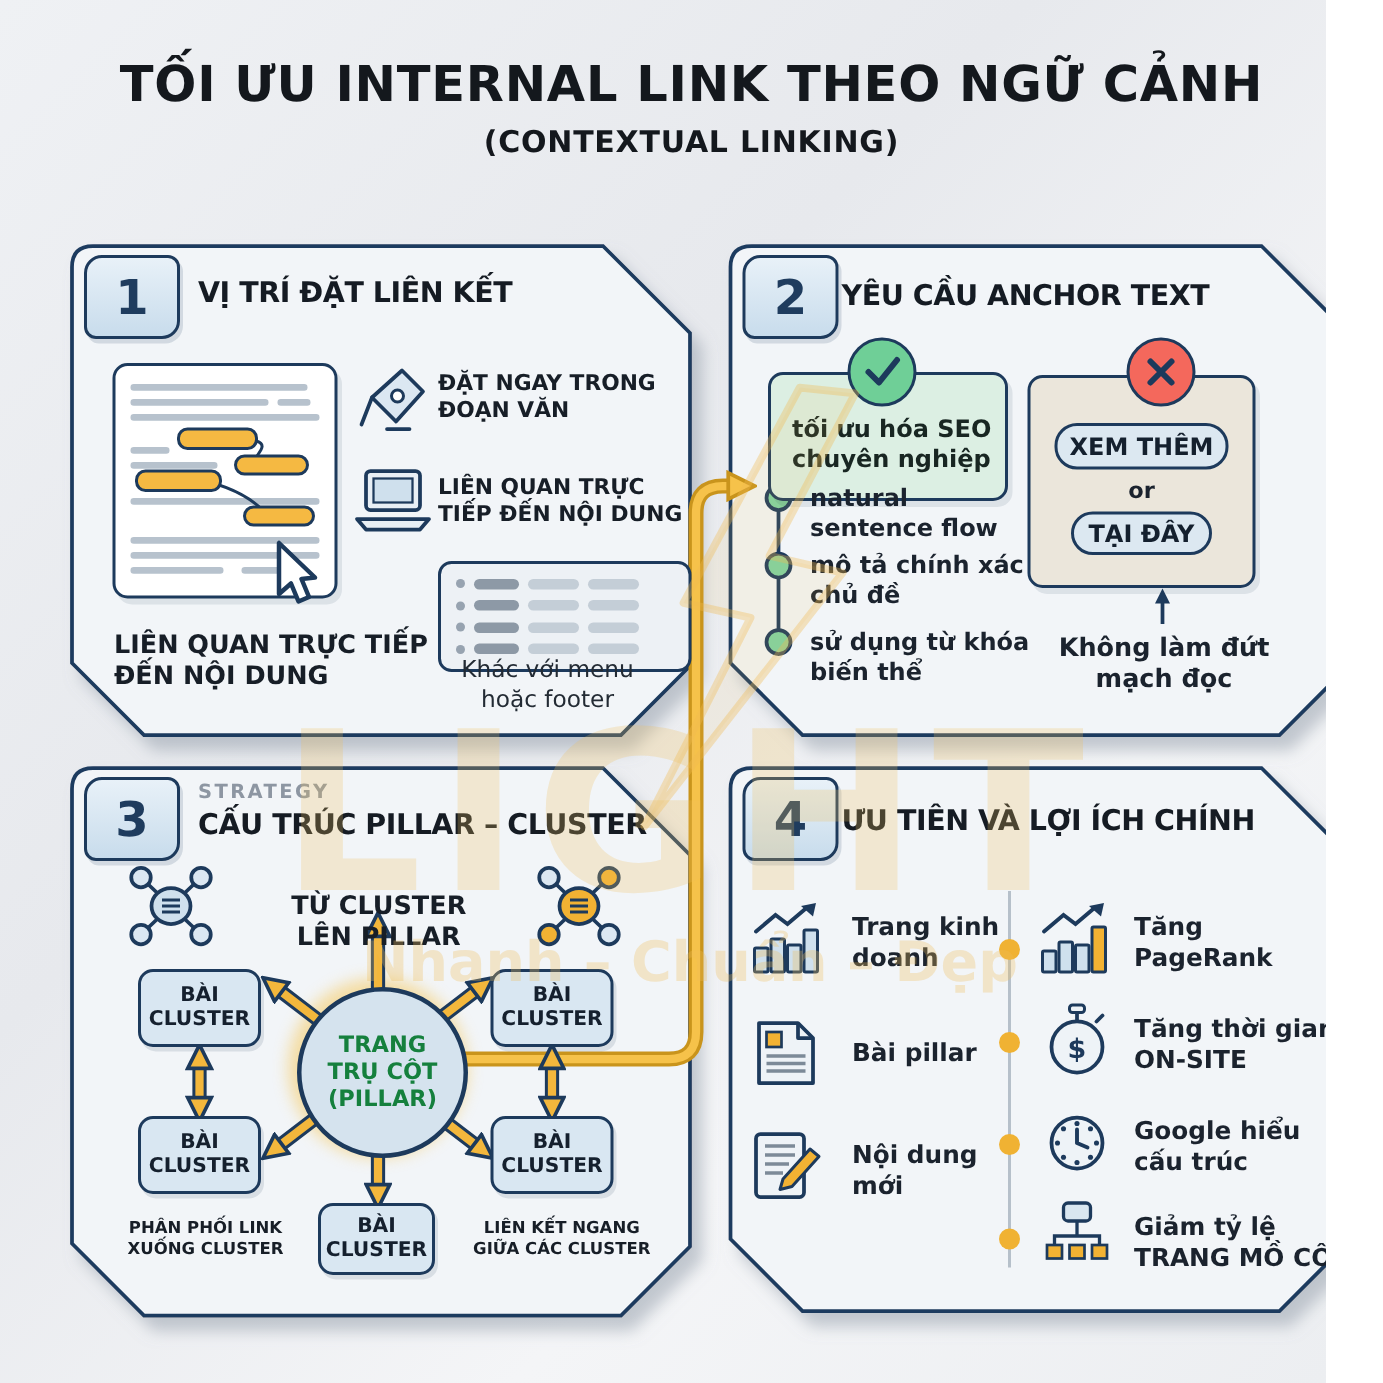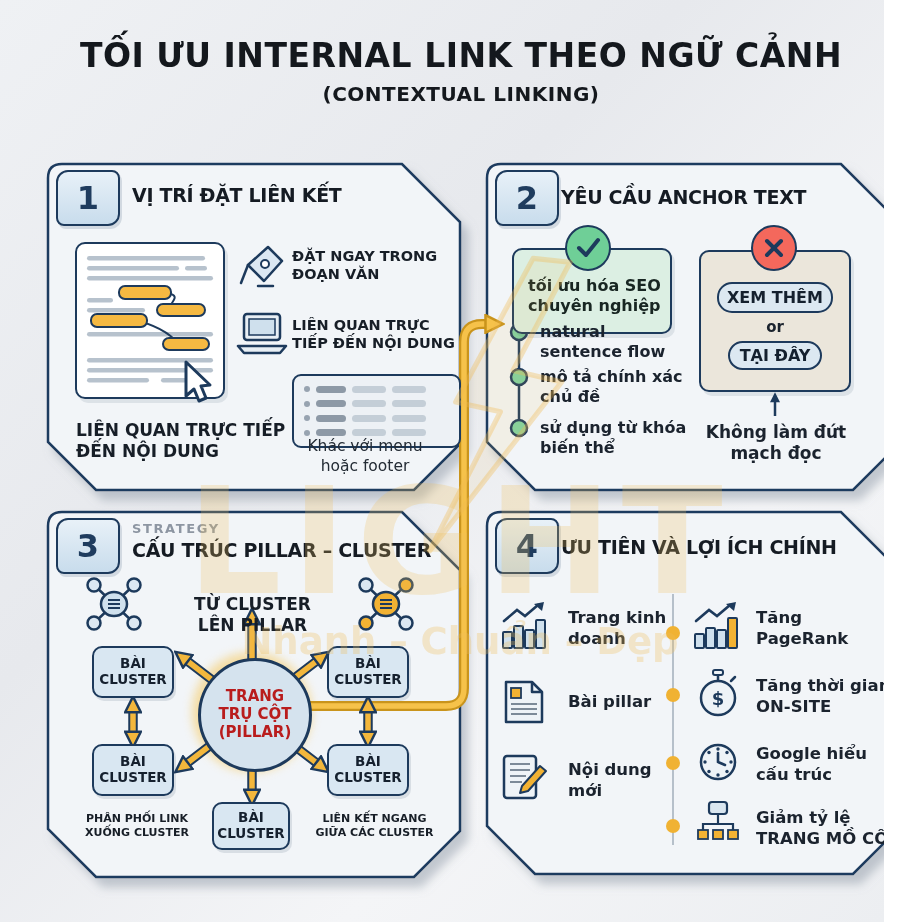--- a/index.html
+++ b/index.html
@@ -44,21 +44,21 @@
   .x-circle{background:var(--red,#f4685c);}
   .bullet-label{font-size:16px;font-weight:700;line-height:1.22;color:#1b232e;}
   .bad-card{background:var(--beige,#ebe6db);display:flex;flex-direction:column;align-items:center;padding-top:30px;box-sizing:border-box;}
   .pill-btn{background:#dce8f1;border:2.5px solid var(--navy,#1d3a5c);border-radius:15px;display:flex;align-items:center;justify-content:center;font-weight:800;color:#14202e;box-sizing:border-box;}
   .or-label{font-size:15px;font-weight:600;margin:5px 0;color:#1b232e;}
   .caption-mid{font-size:17px;font-weight:700;line-height:1.25;text-align:center;color:#1b232e;}
   .hub{
     width:108px;height:108px;border-radius:50%;
     background:#d5e3ee;border:3px solid var(--navy,#1d3a5c);
     display:flex;align-items:center;justify-content:center;text-align:center;
-    font-size:15px;font-weight:800;line-height:1.18;color:#b91c1c;
+    font-size:15px;font-weight:800;line-height:1.18;color:#15803d;
   }
   .cluster-box{
     background:var(--lightblue,#d9e7f2);border:2.5px solid var(--navy,#1d3a5c);border-radius:10px;
     display:flex;align-items:center;justify-content:center;text-align:center;
     font-size:13.5px;font-weight:800;line-height:1.15;color:#15202e;
     box-shadow:2px 3px 0 rgba(29,58,92,.12);box-sizing:border-box;
   }
   .diagram-caption{font-size:11px;font-weight:800;line-height:1.25;text-align:center;color:#171e27;}
   .benefit-label{font-size:16.5px;font-weight:700;line-height:1.25;color:#1b232e;}
   .watermark{left:140px;top:468px;width:640px;text-align:center;z-index:4;pointer-events:none;}
@@ -246,21 +246,21 @@
           <polyline points="5,12 12,19 24,4" fill="none" stroke="#1d3a5c" stroke-width="4" stroke-linecap="round" stroke-linejoin="round"></polyline>
         </svg>
     </div>
     <div class="abs bullet-label pre" style="left:53px;top:158px;">natural
 sentence flow</div>
     <div class="abs bullet-label pre" style="left:53px;top:203px;">mô tả chính xác
 chủ đề</div>
     <div class="abs bullet-label pre" style="left:53px;top:254px;">sử dụng từ khóa
 biến thể</div>
 
-    <div class="abs card bad-card" style="left:212px;top:86px;width:152px;height:142px;">
+    <div class="abs card bad-card" style="left:198px;top:86px;width:152px;height:142px;">
       <div class="pill-btn" style="width:116px;height:31px;font-size:16px;">XEM THÊM</div>
       <div class="or-label">or</div>
       <div class="pill-btn" style="width:94px;height:29px;font-size:16px;">TẠI ĐÂY</div>
     </div>
     <div class="abs status-circle x-circle" style="left:264px;top:61px;">
       <svg width="22" height="22" viewBox="0 0 22 22">
           <path d="M4 4 L18 18 M18 4 L4 18" stroke="#1d3a5c" stroke-width="4" stroke-linecap="round"></path>
         </svg>
     </div>
     <div class="abs caption-mid pre" style="left:211px;top:258px;width:156px;">Không làm đứt

